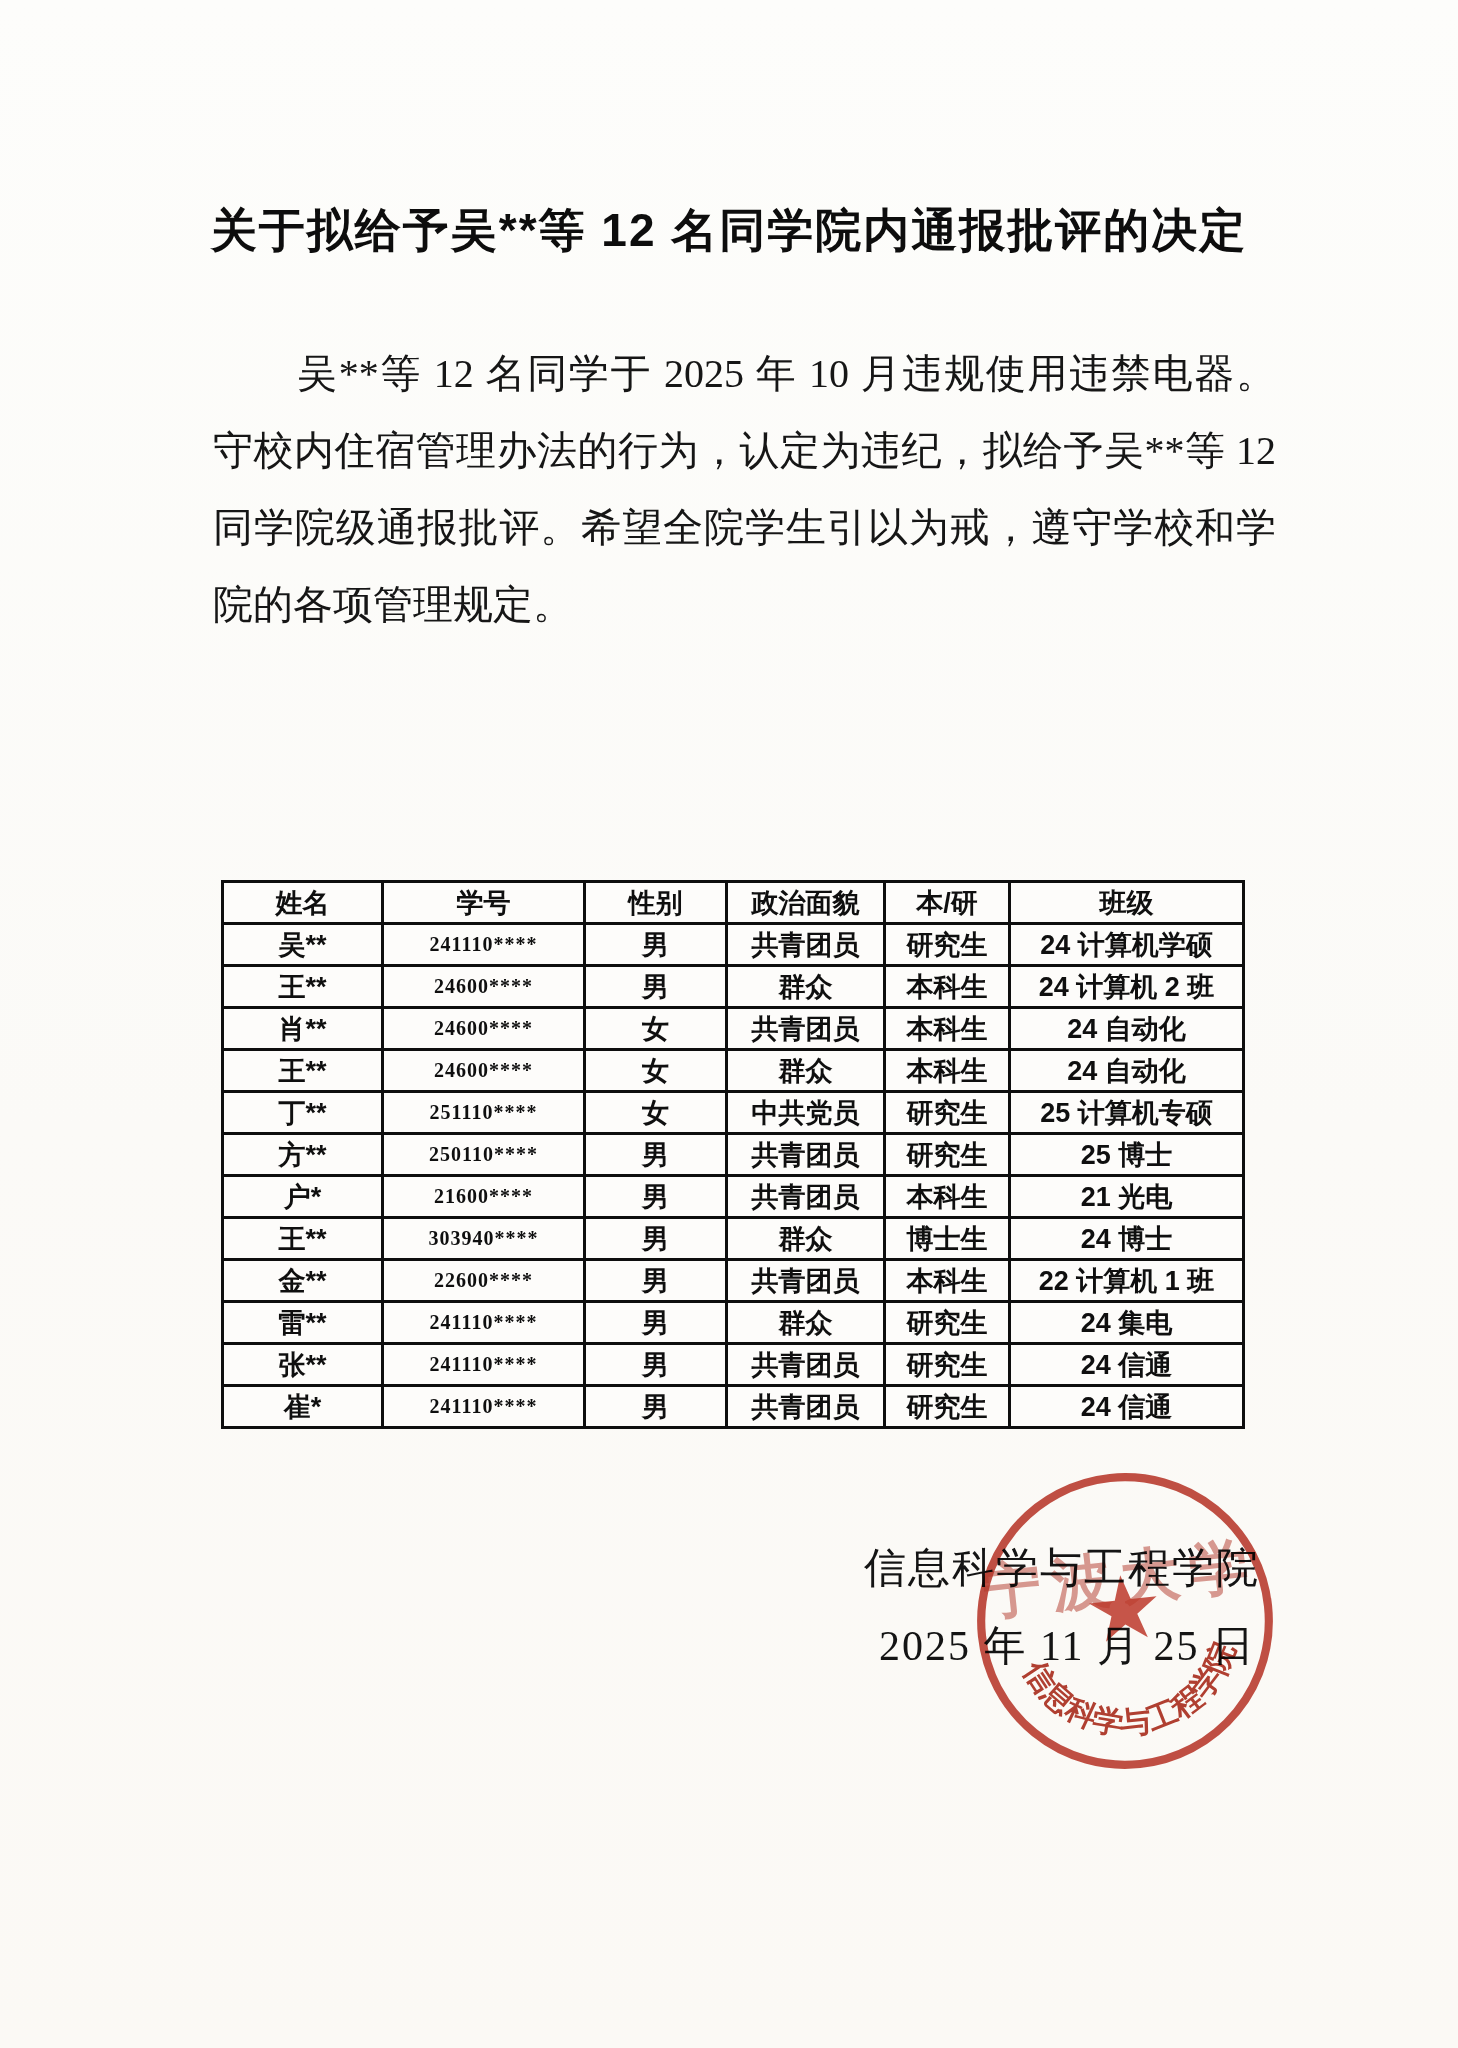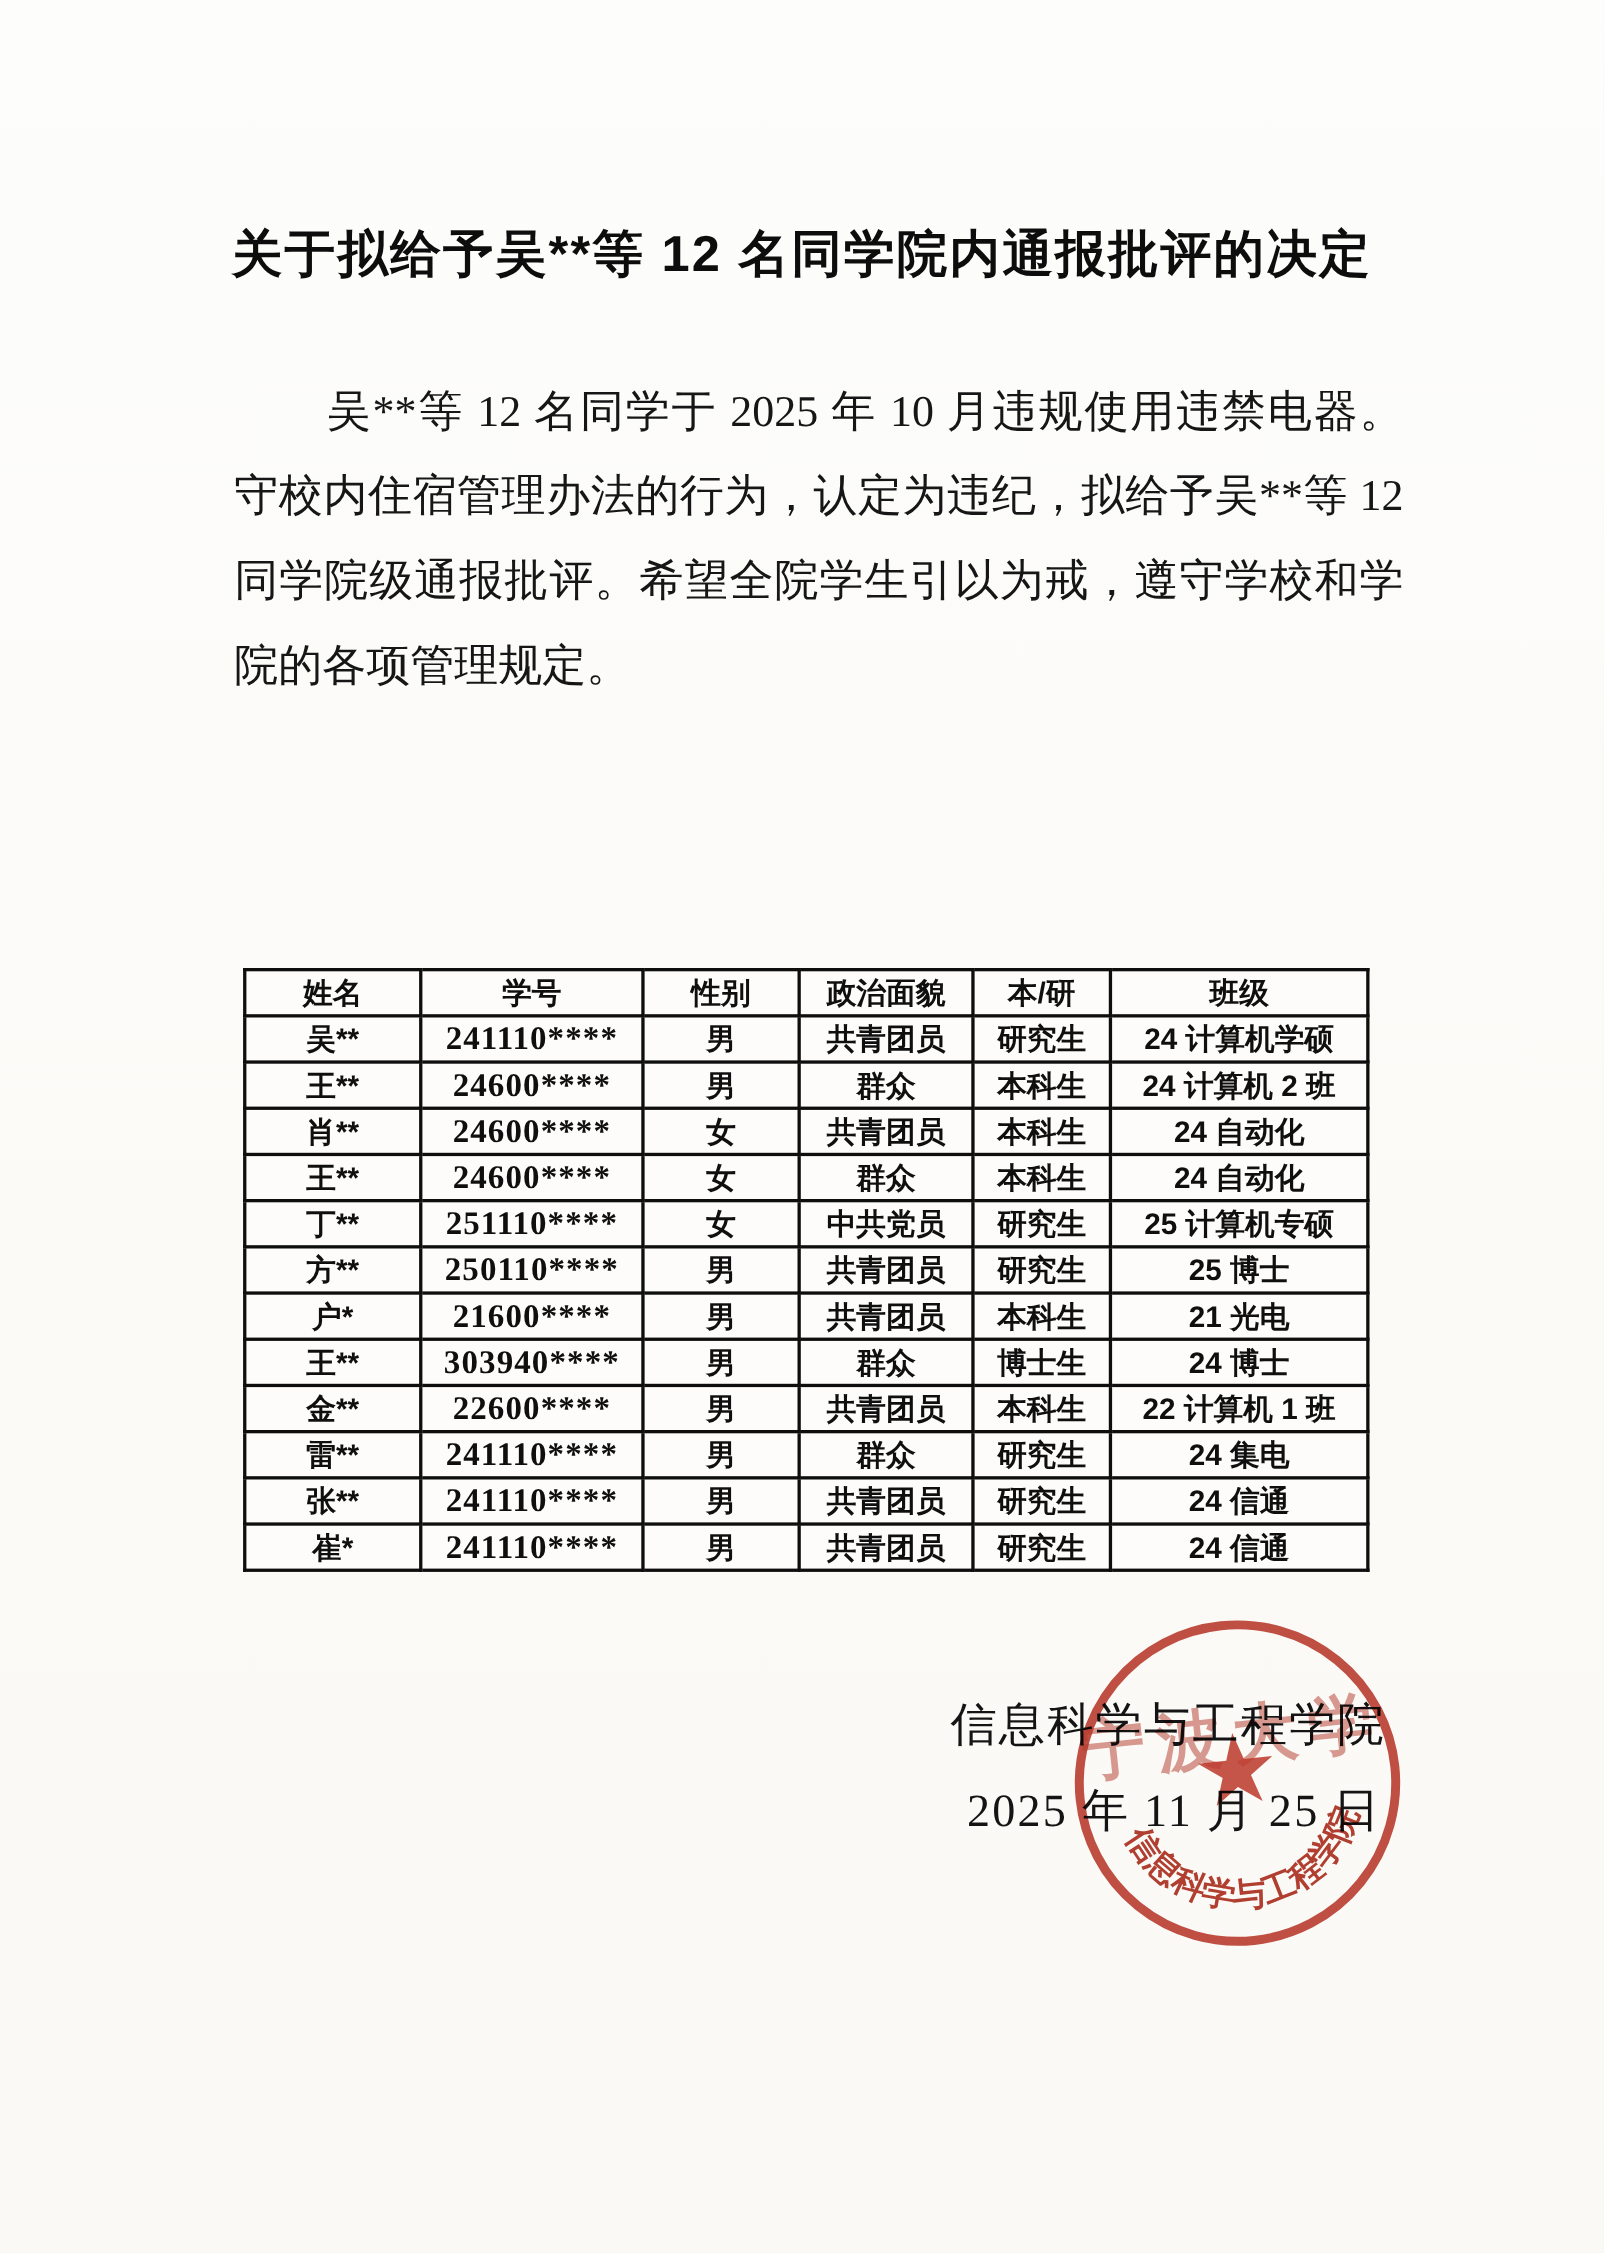--- a/index.html
+++ b/index.html
@@ -56,21 +56,21 @@
     vertical-align:middle;
     font-family:"Liberation Sans","DejaVu Sans",sans-serif;
     font-weight:bold;
     font-size:27px;
     color:#0f0f0f;
     overflow:hidden;
     white-space:nowrap;
   }
   table.roster td.num{
     font-family:"Liberation Serif","DejaVu Serif",serif;
-    font-size:30px;
+    font-size:20px;
     letter-spacing:1px;
   }
   .sig-org{
     position:absolute;
     right:198px;top:1540px;
     font-size:42px;
     letter-spacing:2px;
     color:#141414;
   }
   .sig-date{

